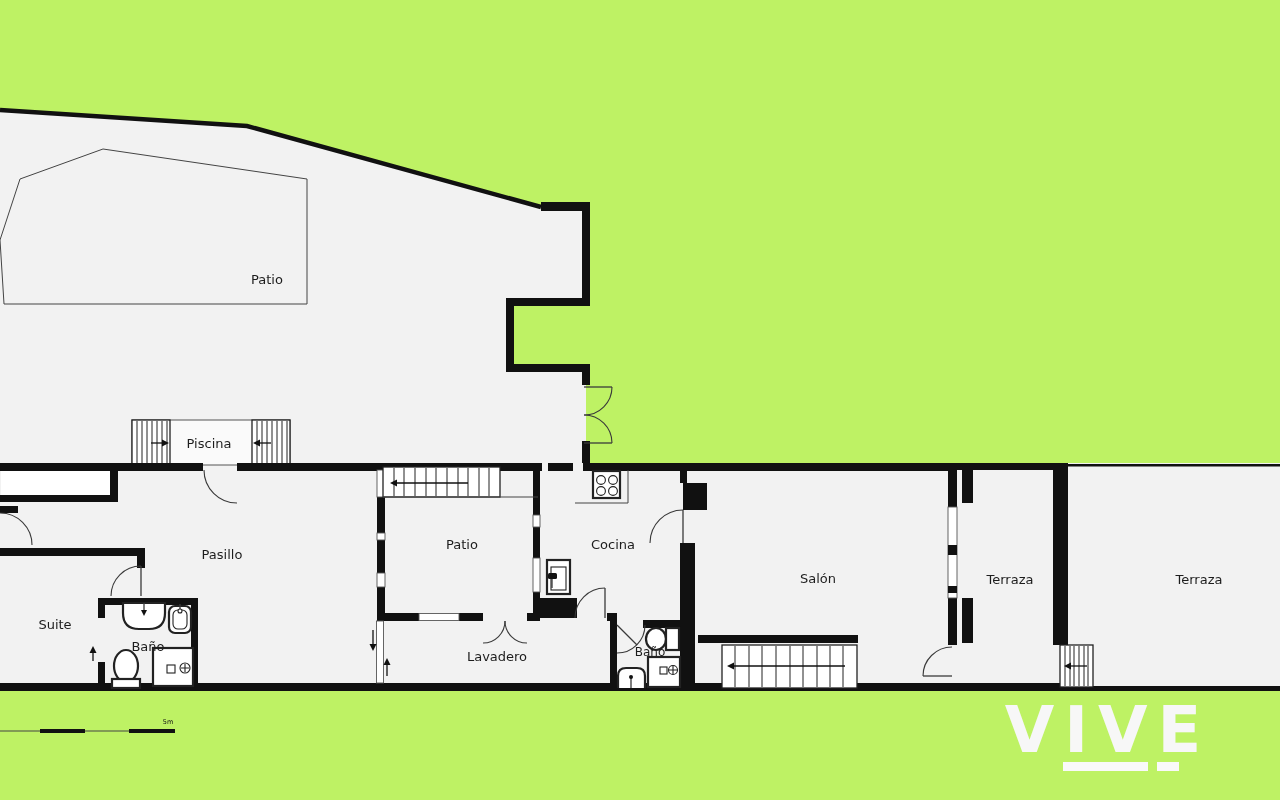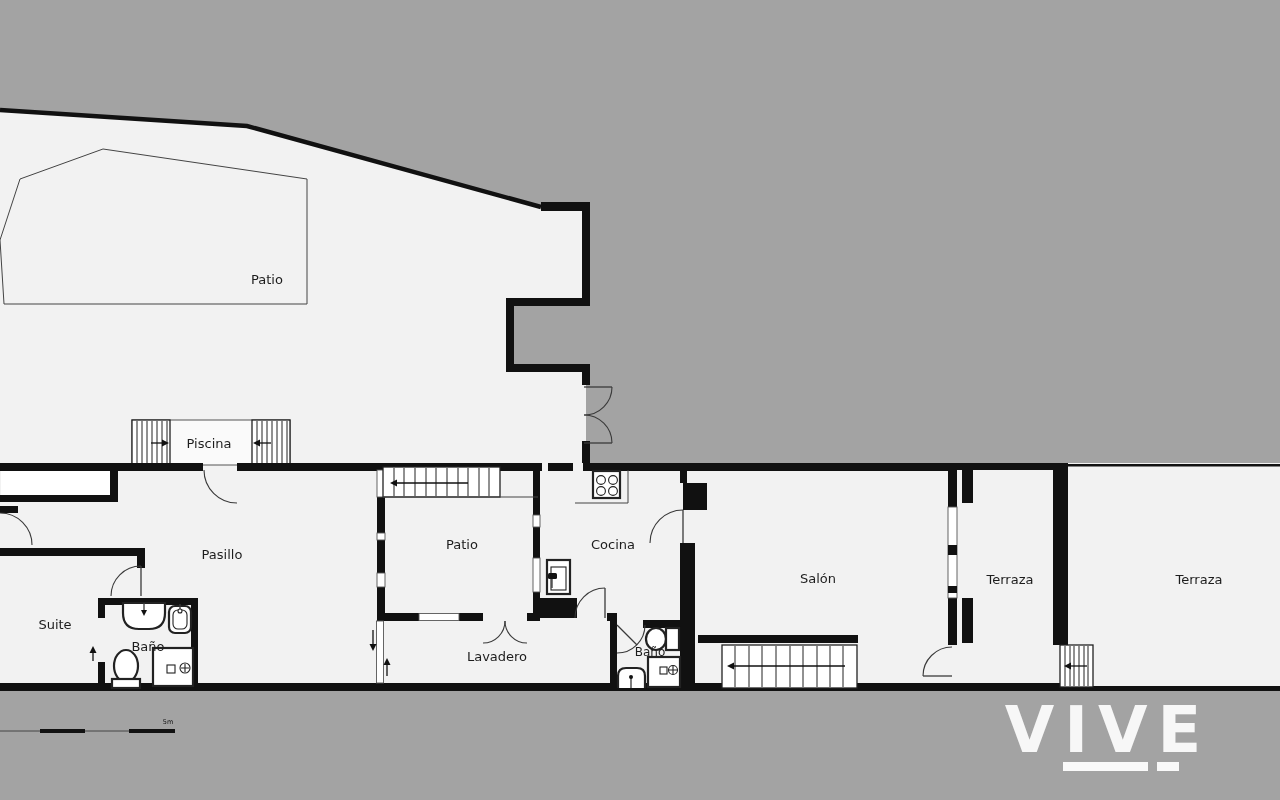--- a/index.html
+++ b/index.html
@@ -1,16 +1,16 @@
 <!DOCTYPE html>
 <html><head>
 <meta charset="utf-8">
 <style>
   html,body{margin:0;padding:0;background:#fff;}
-  #stage{position:relative;width:1280px;height:800px;background:#a3a3a3;overflow:hidden;
+  #stage{position:relative;width:1280px;height:800px;background:#bef264;overflow:hidden;
          font-family:"DejaVu Sans",sans-serif;}
   .wall{fill:#111111;stroke:none;}
   .bold-line{stroke:#111111;fill:none;}
   .win{fill:#ffffff;stroke:#555555;stroke-width:0.9;}
   .door{fill:none;stroke:#3a3a3a;stroke-width:1.1;}
   .leaf{stroke:#3a3a3a;stroke-width:1.3;fill:none;}
   .thin{stroke:#444444;stroke-width:1;fill:none;}
   .fix{fill:#ffffff;stroke:#222222;stroke-width:2.2;}
   .fix-light{fill:#ffffff;stroke:#222222;stroke-width:1.1;}
   .stair{fill:#ffffff;stroke:#222222;stroke-width:1.3;}

